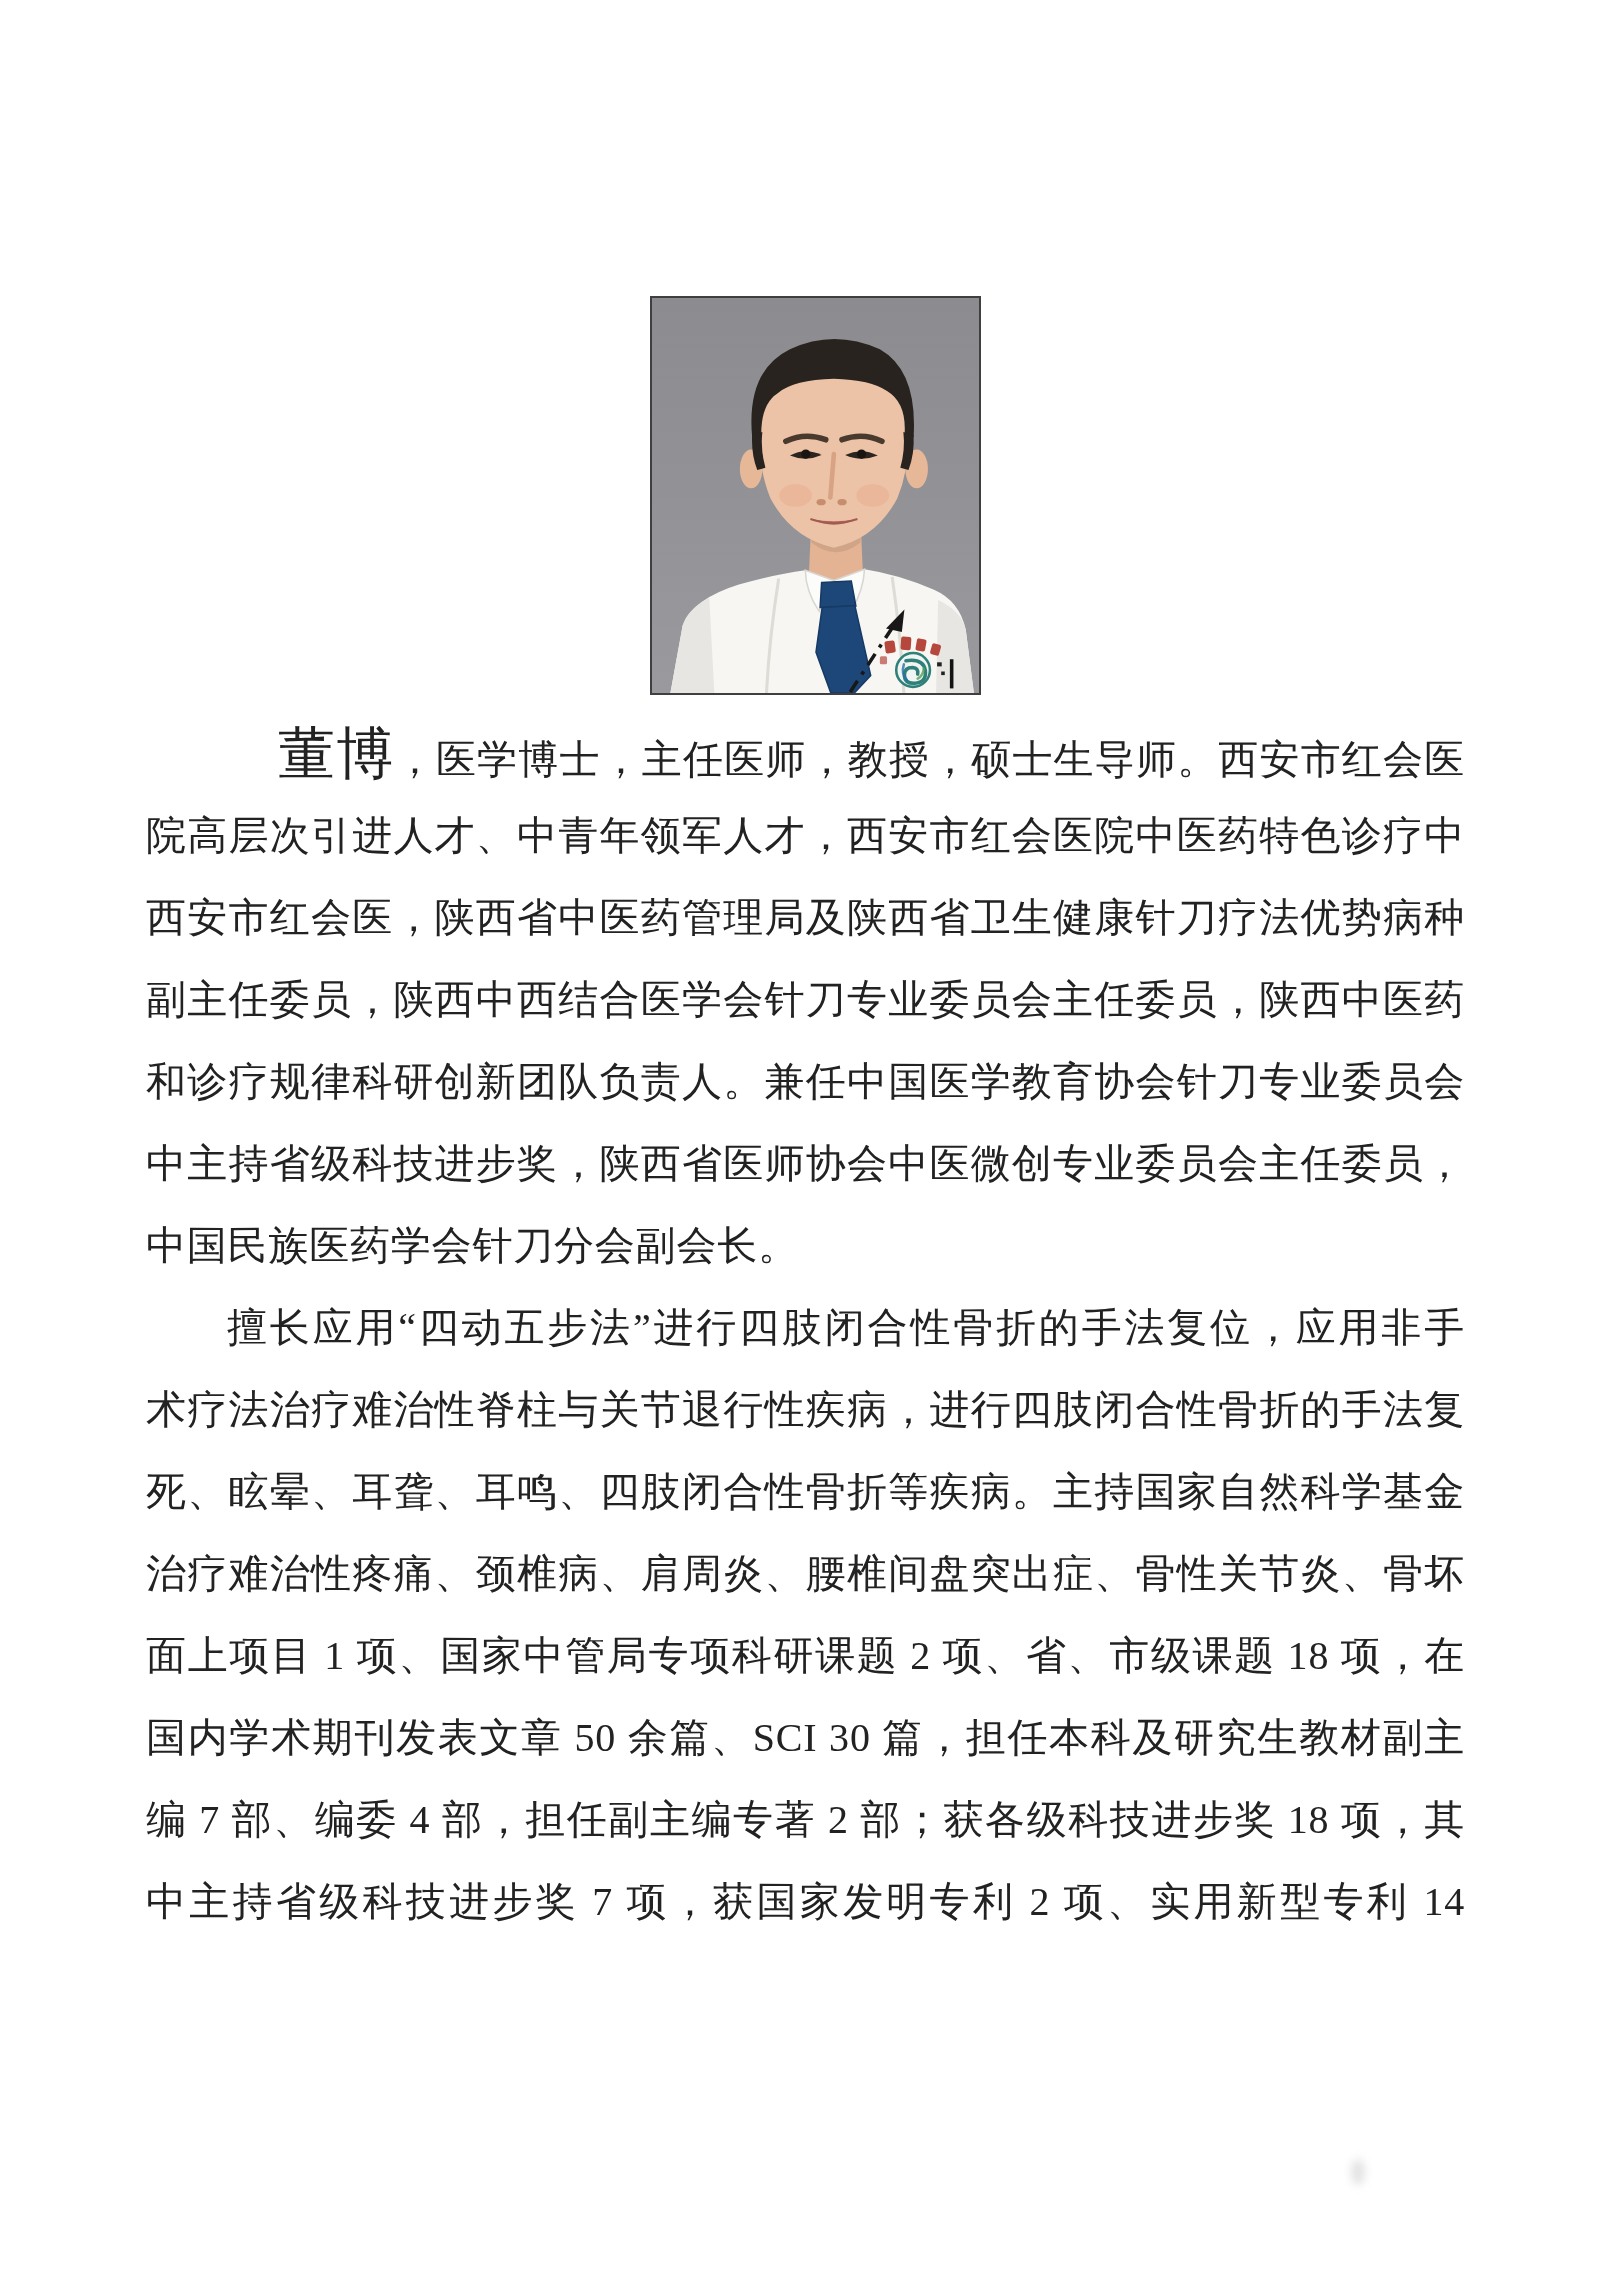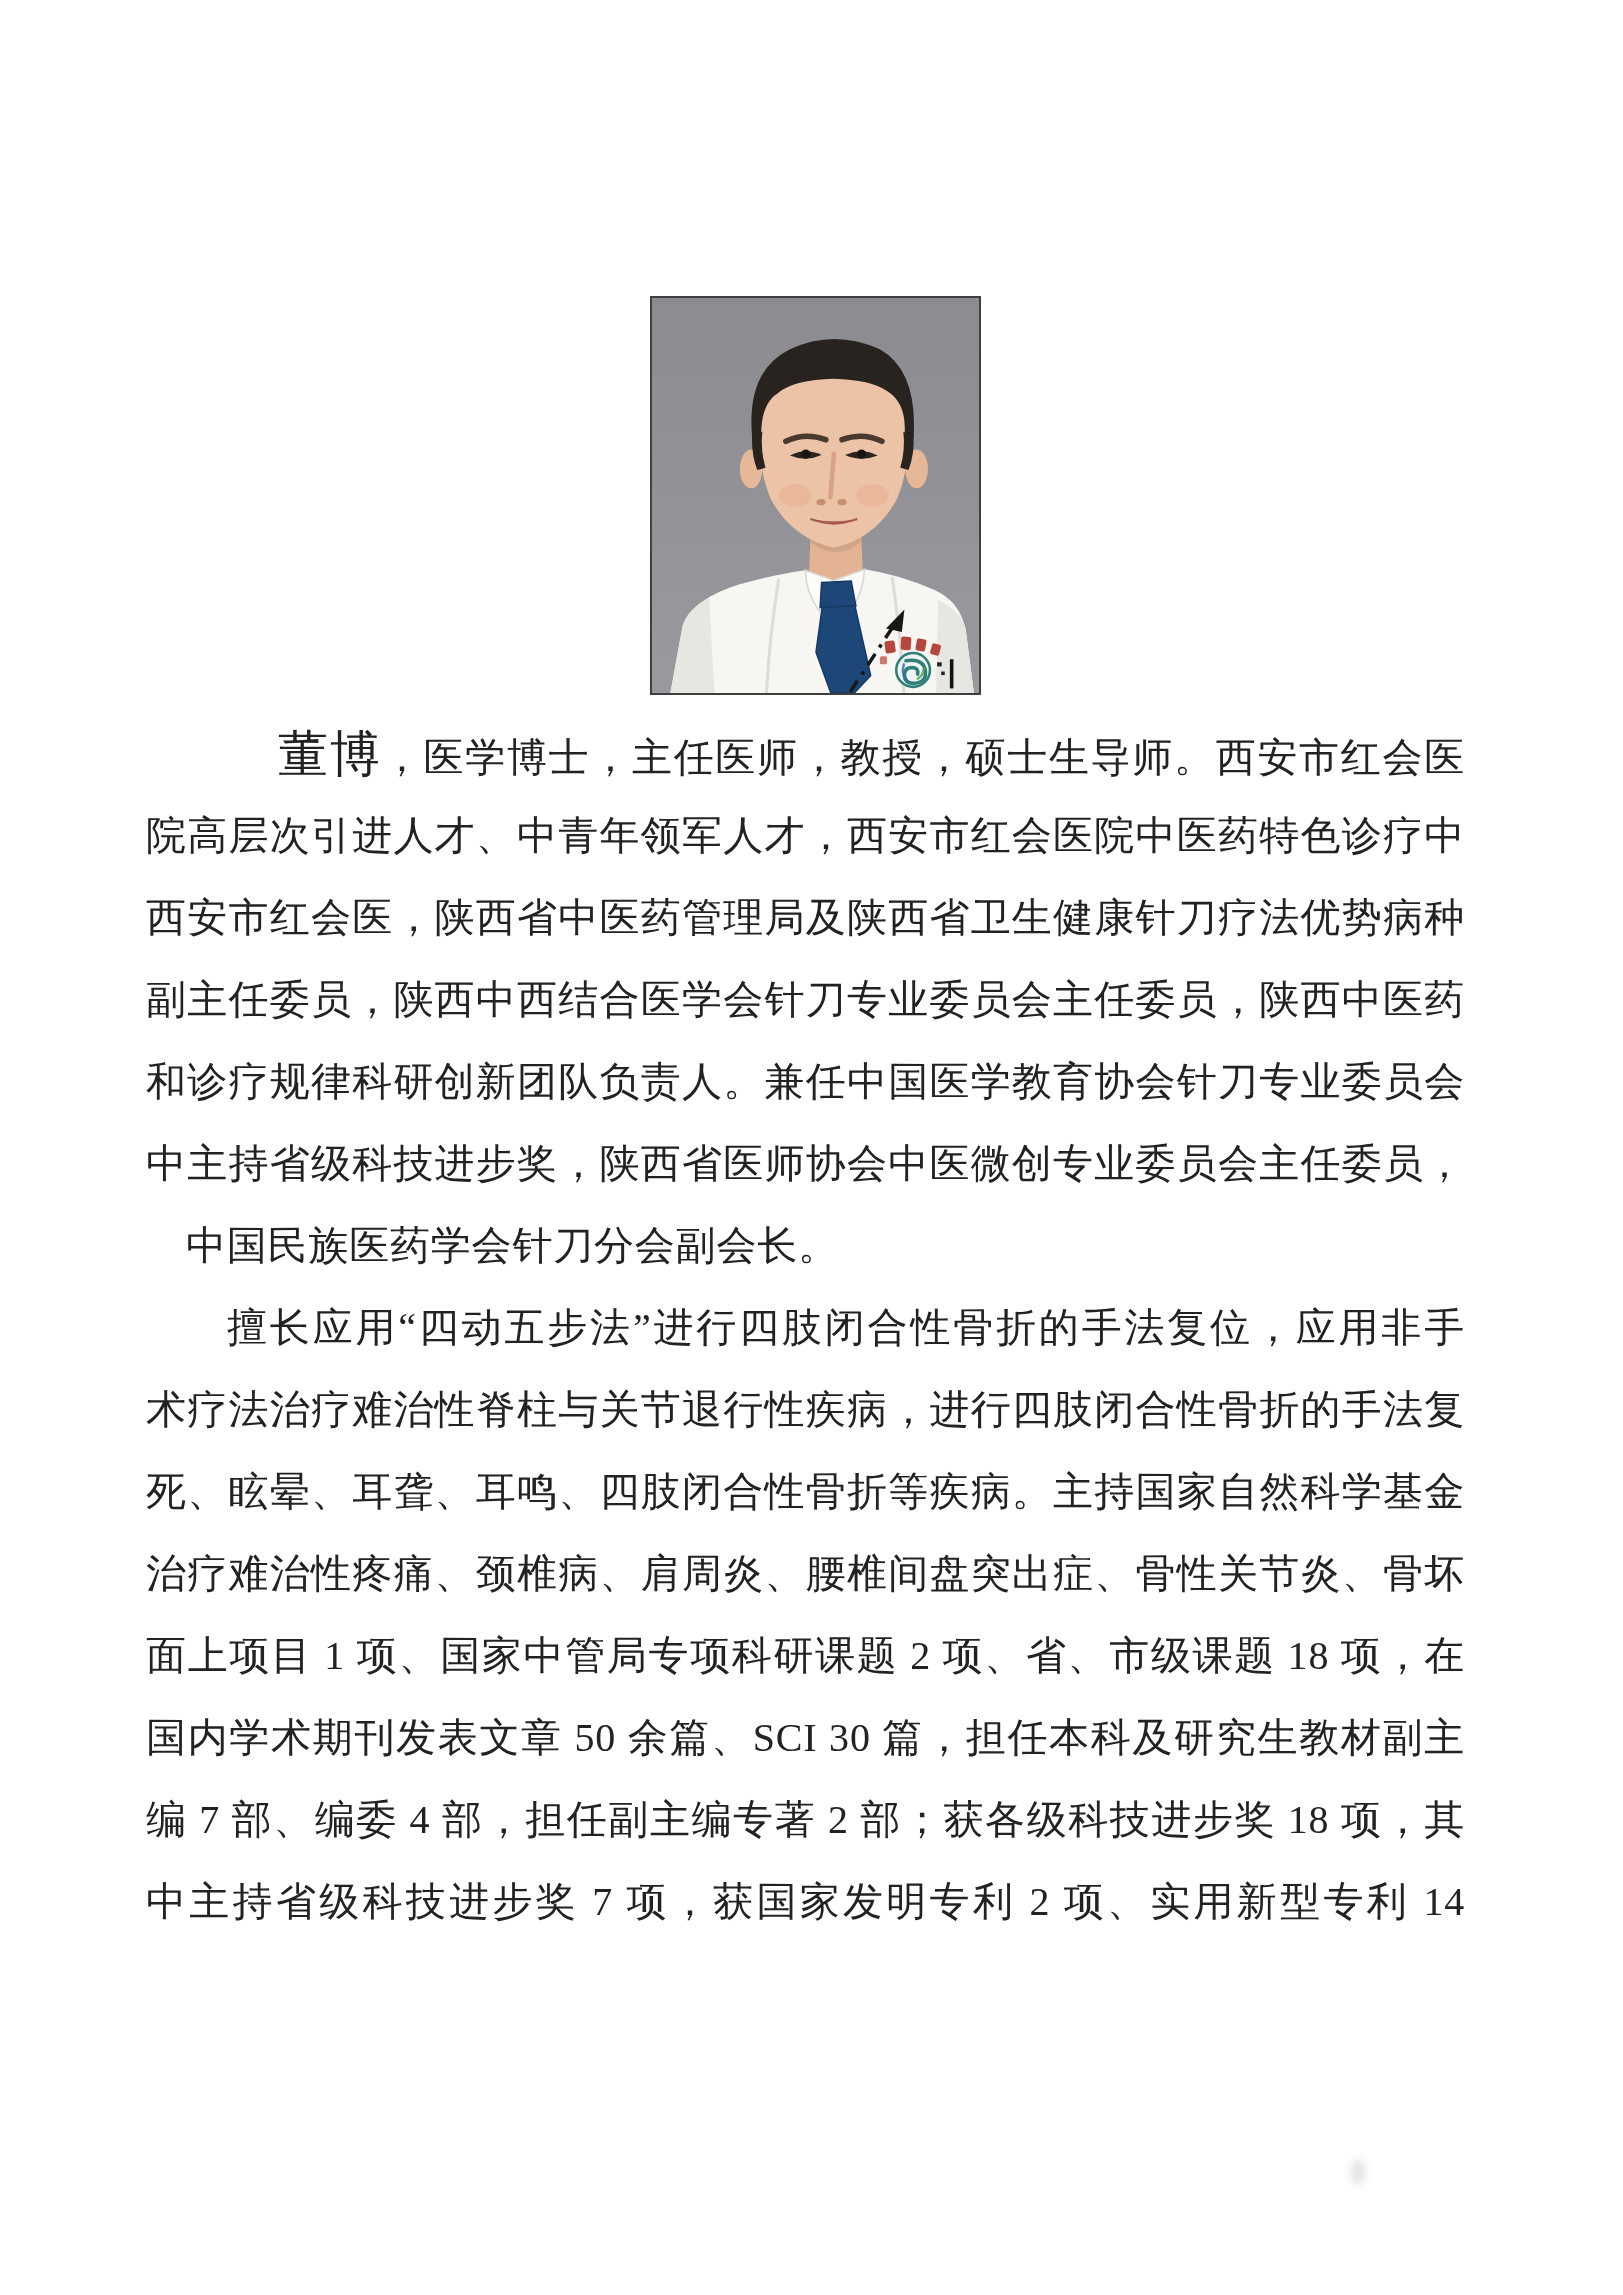--- a/index.html
+++ b/index.html
@@ -26,24 +26,24 @@
     position:absolute;left:146px;top:713px;width:1319px;
     font-size:40px;letter-spacing:0.8px;color:#222222;
   }
   .line{
     height:82px;line-height:82px;
     text-align:justify;
     text-align-last:justify;
     overflow:hidden;
     white-space:normal;
   }
-  .line.left{text-align:center;text-align-last:left;margin-left:40px;}
+  .line.left{text-align:center;text-align-last:left;}
   .p1first{padding-left:132px;}
   .p2first{padding-left:81px;}
-  .name{font-size:50px;letter-spacing:1px;}
+  .name{font-size:57px;letter-spacing:1px;}
 
   
   .smudge{
     position:absolute;left:1351px;top:2159px;width:14.3px;height:25.6px;
     background:#cccccc;border-radius:50%;
     filter:blur(4.1px);opacity:.55;
   }
 </style>
 </head>
 <body>

